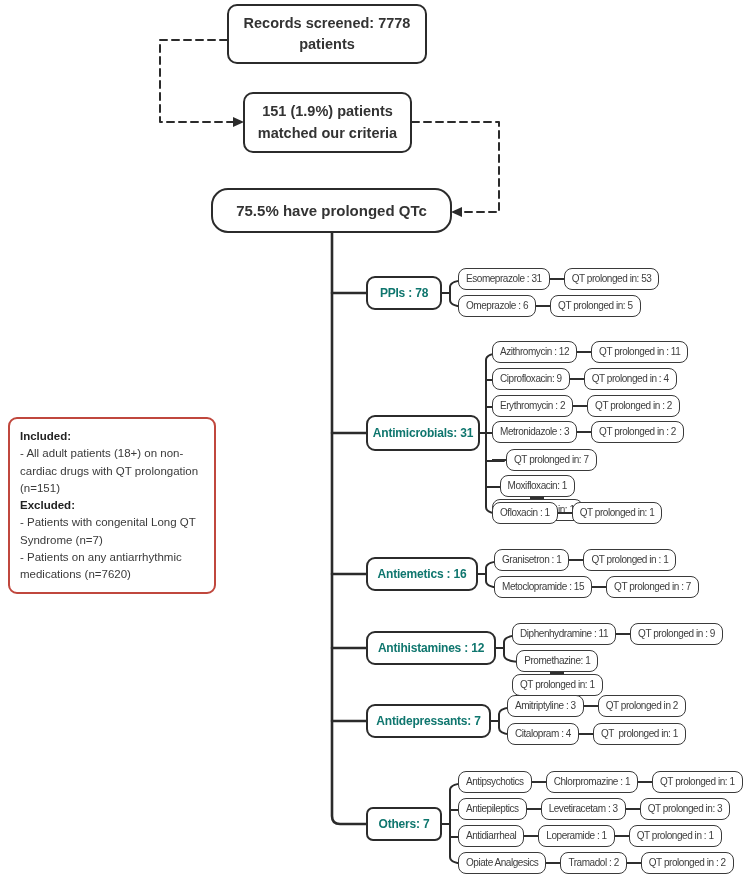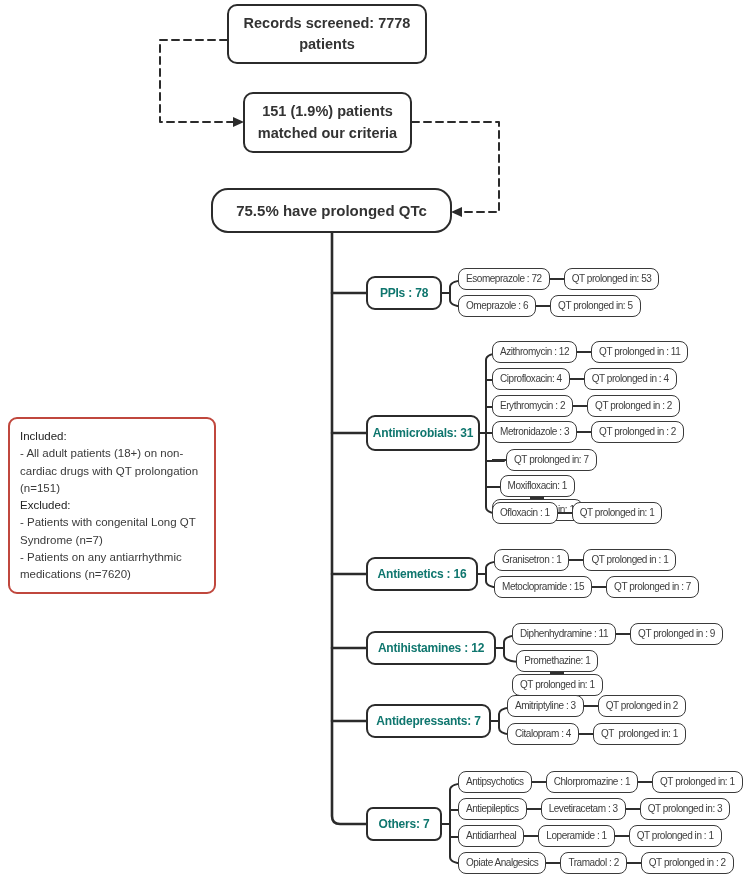--- a/index.html
+++ b/index.html
@@ -21,21 +21,21 @@
     box-sizing:border-box;background:#ffffff;border:1.6px solid #3a3a3a;border-radius:8px;
     padding:4px 7px;font-size:10px;letter-spacing:-0.45px;line-height:1.2;
     white-space:pre;color:#3d3d3d;flex:none;
   }
   .hline{width:14px;height:2px;background:#2f2f2f;flex:none;}
   .criteria{
     position:absolute;left:8px;top:417px;width:208px;box-sizing:border-box;z-index:1;
     border:2px solid #c0473d;border-radius:9px;background:#fff;
     padding:9px 10px;font-size:11.5px;line-height:1.5;color:#3a3a3a;text-align:left;
   }
-  .criteria .hdr{font-weight:400;color:#222;}
+  .criteria .hdr{font-weight:700;color:#222;}
 </style>
 </head>
 <body>
 
 <div class="canvas">
 
   <svg class="connectors" width="753" height="881" viewBox="0 0 753 881">
     <g stroke="#2b2b2b" fill="none" stroke-linecap="round" stroke-linejoin="round">
 
       <path d="M227,40 H160 V122 H234" stroke-width="2" stroke-dasharray="7 5"></path>
@@ -88,37 +88,37 @@
     <span>Antihistamines : 12</span>
   </div>
   <div class="box catbox" style="left:366px;top:704px;width:125px;height:34px;">
     <span>Antidepressants: 7</span>
   </div>
   <div class="box catbox" style="left:366px;top:807px;width:76px;height:34px;border-radius:7px;">
     <span>Others: 7</span>
   </div>
 
   <div class="drow" style="left:458px;top:268px;">
-    <span class="dbox">Esomeprazole : 72</span>
+    <span class="dbox">Esomeprazole : 31</span>
     <span class="hline"></span>
     <span class="dbox">QT prolonged in: 53</span>
   </div>
   <div class="drow" style="left:458px;top:295px;">
     <span class="dbox">Omeprazole : 6</span>
     <span class="hline"></span>
     <span class="dbox">QT prolonged in: 5</span>
   </div>
 
   <div class="drow" style="left:492px;top:341px;">
     <span class="dbox">Azithromycin : 12</span>
     <span class="hline"></span>
     <span class="dbox">QT prolonged in : 11</span>
   </div>
   <div class="drow" style="left:492px;top:368px;">
-    <span class="dbox">Ciprofloxacin: 4</span>
+    <span class="dbox">Ciprofloxacin: 9</span>
     <span class="hline"></span>
     <span class="dbox">QT prolonged in : 4</span>
   </div>
   <div class="drow" style="left:492px;top:395px;">
     <span class="dbox">Erythromycin : 2</span>
     <span class="hline"></span>
     <span class="dbox">QT prolonged in : 2</span>
   </div>
   <div class="drow" style="left:492px;top:421px;">
     <span class="dbox">Metronidazole : 3</span>

